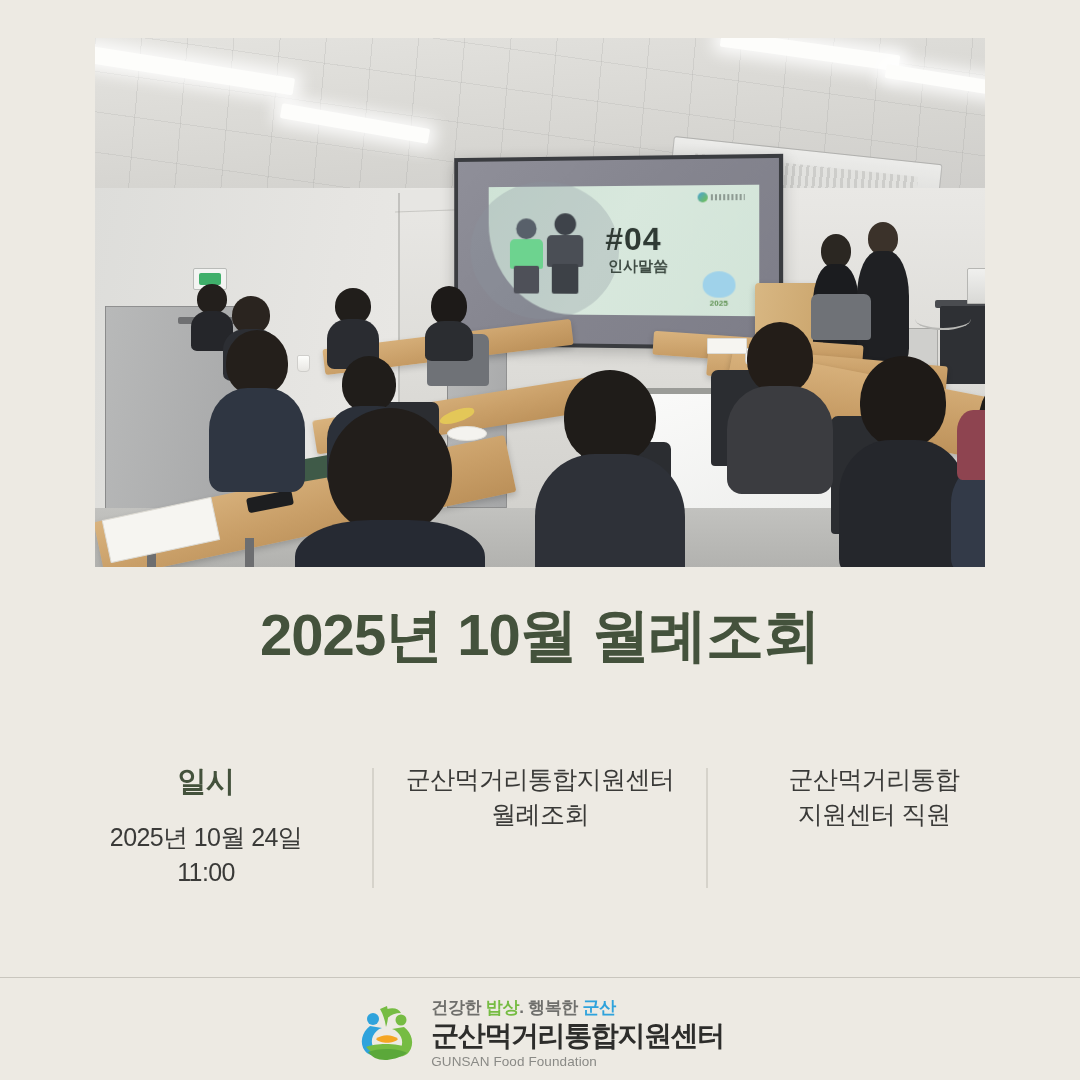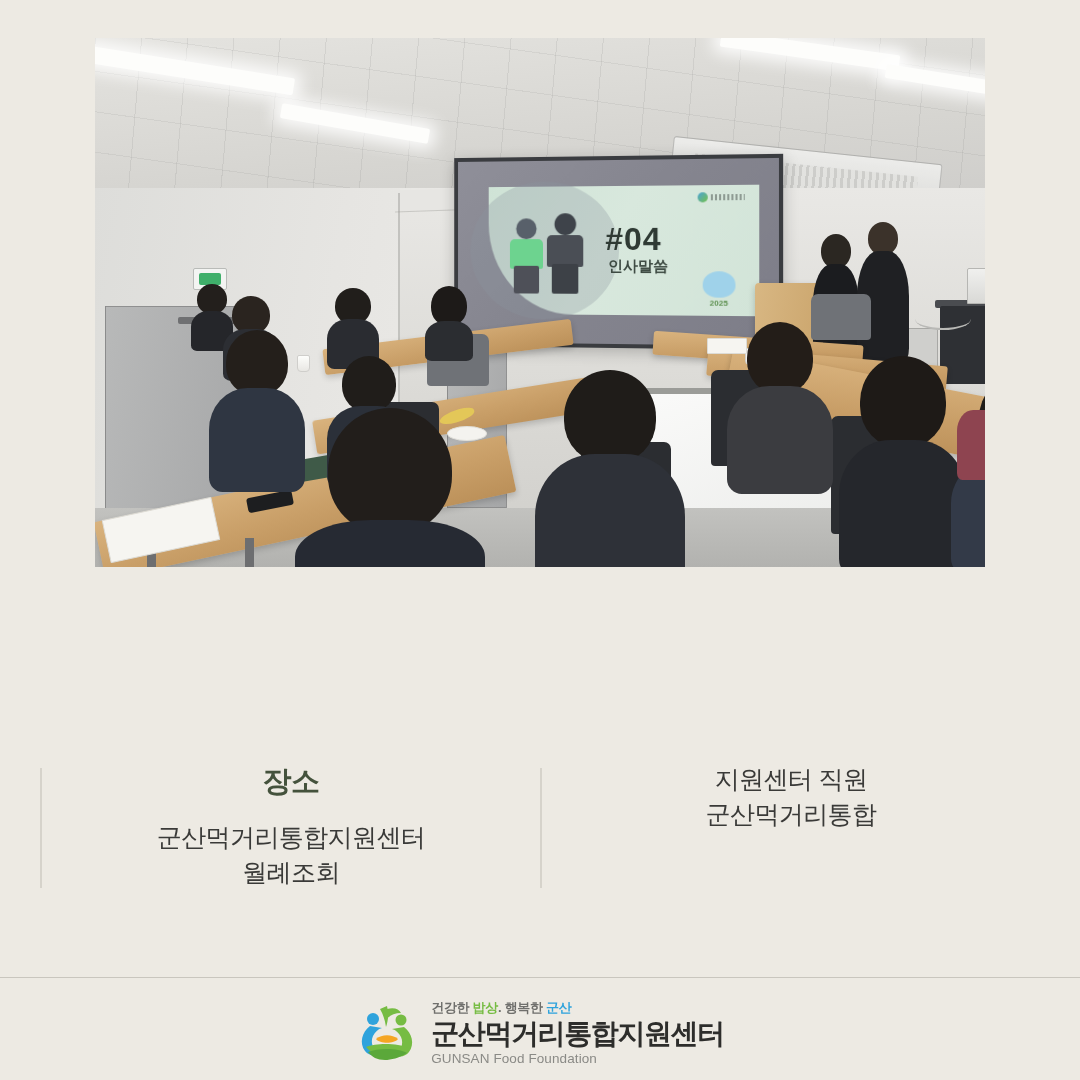--- a/index.html
+++ b/index.html
@@ -317,21 +317,21 @@
   }
   .footer {
     position: absolute; left: 0; top: 985px; width: 1080px; height: 95px;
     display: flex; align-items: center; justify-content: center; gap: 13px;
   }
   .logo-mark {
     position: relative; width: 62px; height: 60px; flex: 0 0 62px;
   }
   .logo-text { display: flex; flex-direction: column; }
   .logo-tag {
-    font-size: 13px; font-weight: 700; color: #6f6f6c;
+    font-size: 17px; font-weight: 700; color: #6f6f6c;
     letter-spacing: -.3px; margin-bottom: 2px;
   }
   .logo-tag .g { color: #76BC43; }
   .logo-tag .b { color: #2FA3DC; }
   .logo-name {
     font-size: 28px; font-weight: 700; color: #2d2d2b; letter-spacing: -1.4px;
     line-height: 1.08;
   }
   .logo-en {
     font-size: 13.5px; color: #8a8a86; letter-spacing: .1px; margin-top: 2px;
@@ -502,37 +502,42 @@
         <span class="p-body" style="top:80px;width:140px;height:122px;background:#333a48;"></span>
       </div>
       <div class="person" style="left:862px;top:372px;width:54px;height:70px;">
         <span class="p-head" style="top:0;width:0;height:0;"></span>
         <span class="p-body" style="top:0;width:54px;height:70px;background:#8e4450;border-radius:30% 30% 10% 10%;"></span>
       </div>
 
     </div>
   </div>
 
+  <h1 class="title">2025년 10월 월례조회</h1>
 
   <div class="info">
 
+    <div class="info-col">
+      <div class="info-head">일시</div>
+      <div class="info-line">2025년 10월 24일</div>
+      <div class="info-line">11:00</div>
+    </div>
 
     <div class="vdiv"></div>
 
     <div class="info-col">
-      <div class="info-head">장소</div>
       <div class="info-line">군산먹거리통합지원센터</div>
       <div class="info-line">월례조회</div>
     </div>
 
     <div class="vdiv"></div>
 
     <div class="info-col">
+      <div class="info-line">군산먹거리통합</div>
       <div class="info-line">지원센터 직원</div>
-      <div class="info-line">군산먹거리통합</div>
     </div>
 
   </div>
 
   <div class="footer-rule"></div>
 
   <div class="footer">
 
     <div class="logo-mark">
       <svg viewBox="0 0 62 60" width="62" height="60" aria-hidden="true">

